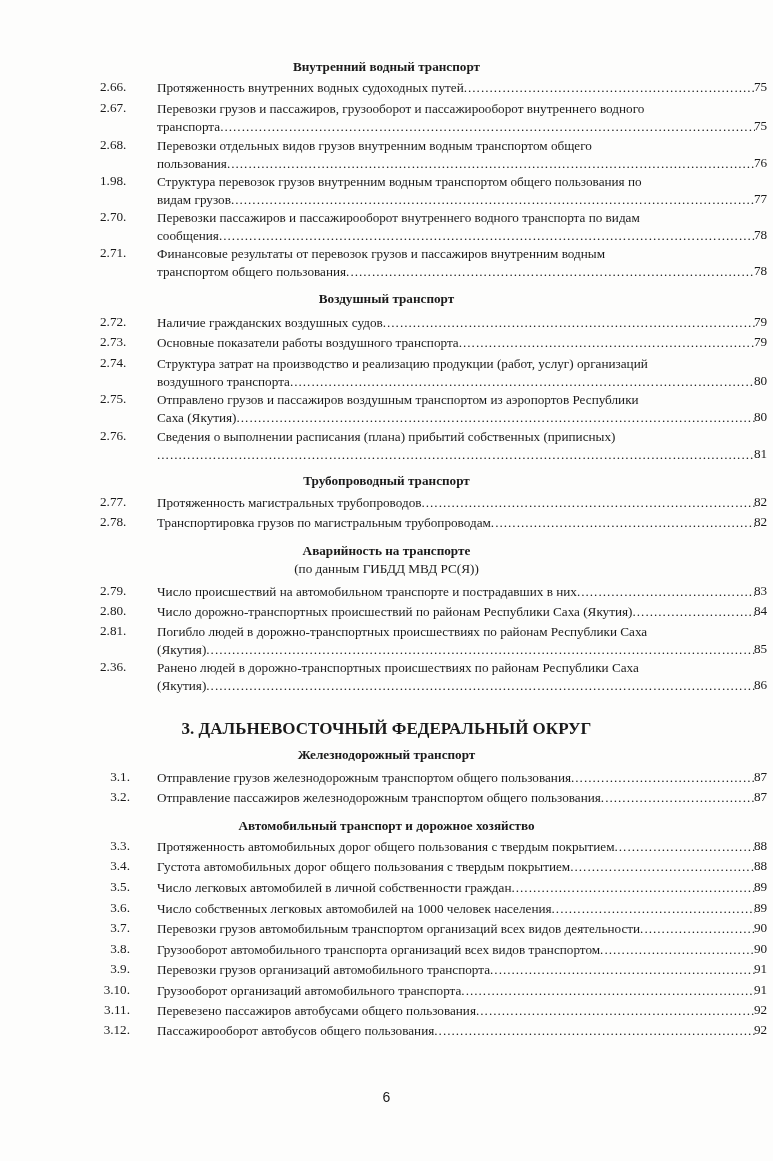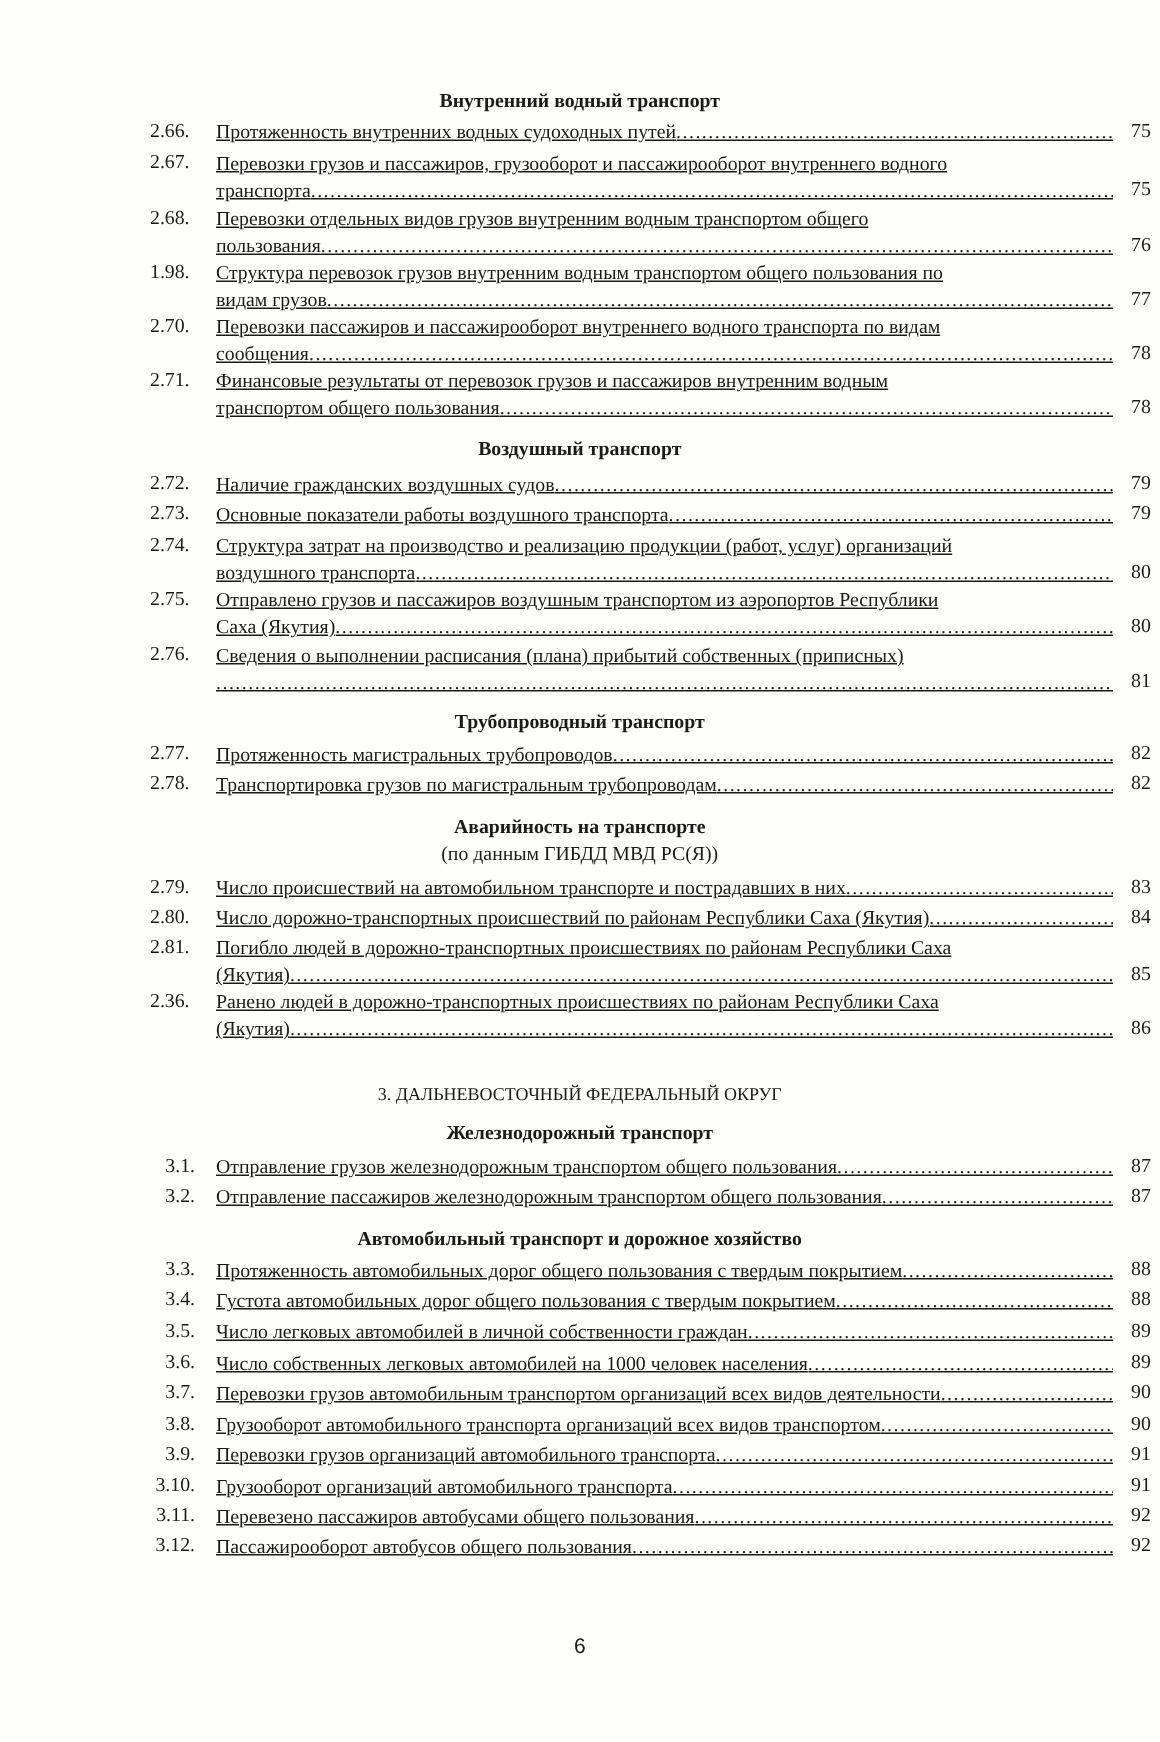--- a/index.html
+++ b/index.html
@@ -1,25 +1,25 @@
 <!DOCTYPE html>
 <html><head>
 <meta charset="utf-8">
 <style>
   html, body { margin: 0; padding: 0; background: #fdfdfc; }
   body { width: 773px; height: 1161px; position: relative; overflow: hidden;
          font-family: "Liberation Serif", "DejaVu Serif", serif; color: #1a1a1a; font-size: 13.2px; }
   .page { position: absolute; left: 0; top: 0; width: 773px; height: 1161px; }
   .sec-title { text-align: center; font-weight: bold; line-height: 18px; }
   .sec-sub { text-align: center; line-height: 17px; }
-  .chapter { text-align: center; font-weight: normal; font-size: 12px; line-height: 20px; }
+  .chapter { text-align: center; font-weight: bold; font-size: 17px; line-height: 20px; }
   .entry { position: absolute; left: 68px; width: 684px; margin-left: 32px; }
   .num { position: absolute; left: 0; width: 38px; }
   .num.r { text-align: right; width: 30px; }
-  .txt { position: absolute; left: 44px; width: 598px; line-height: 18.2px; text-decoration: underline; }
+  .txt { position: absolute; left: 57px; width: 598px; line-height: 18.2px; }
   .line { display: flex; white-space: nowrap; overflow: hidden; }
   .dots { flex: 1; overflow: hidden; white-space: nowrap; }
   .dots::after { content: "........................................................................................................................................................................................................................................"; letter-spacing: 1px; }
   .pg { position: absolute; right: 0; width: 30px; text-align: left; }
   .block { position: absolute; left: 0; width: 773px; }
   .pagenum { position: absolute; top: 1089px; left: 0; width: 773px; text-align: center;
              font-family: "Liberation Sans", sans-serif; font-size: 14px; }
 </style>
 </head>
 <body>

